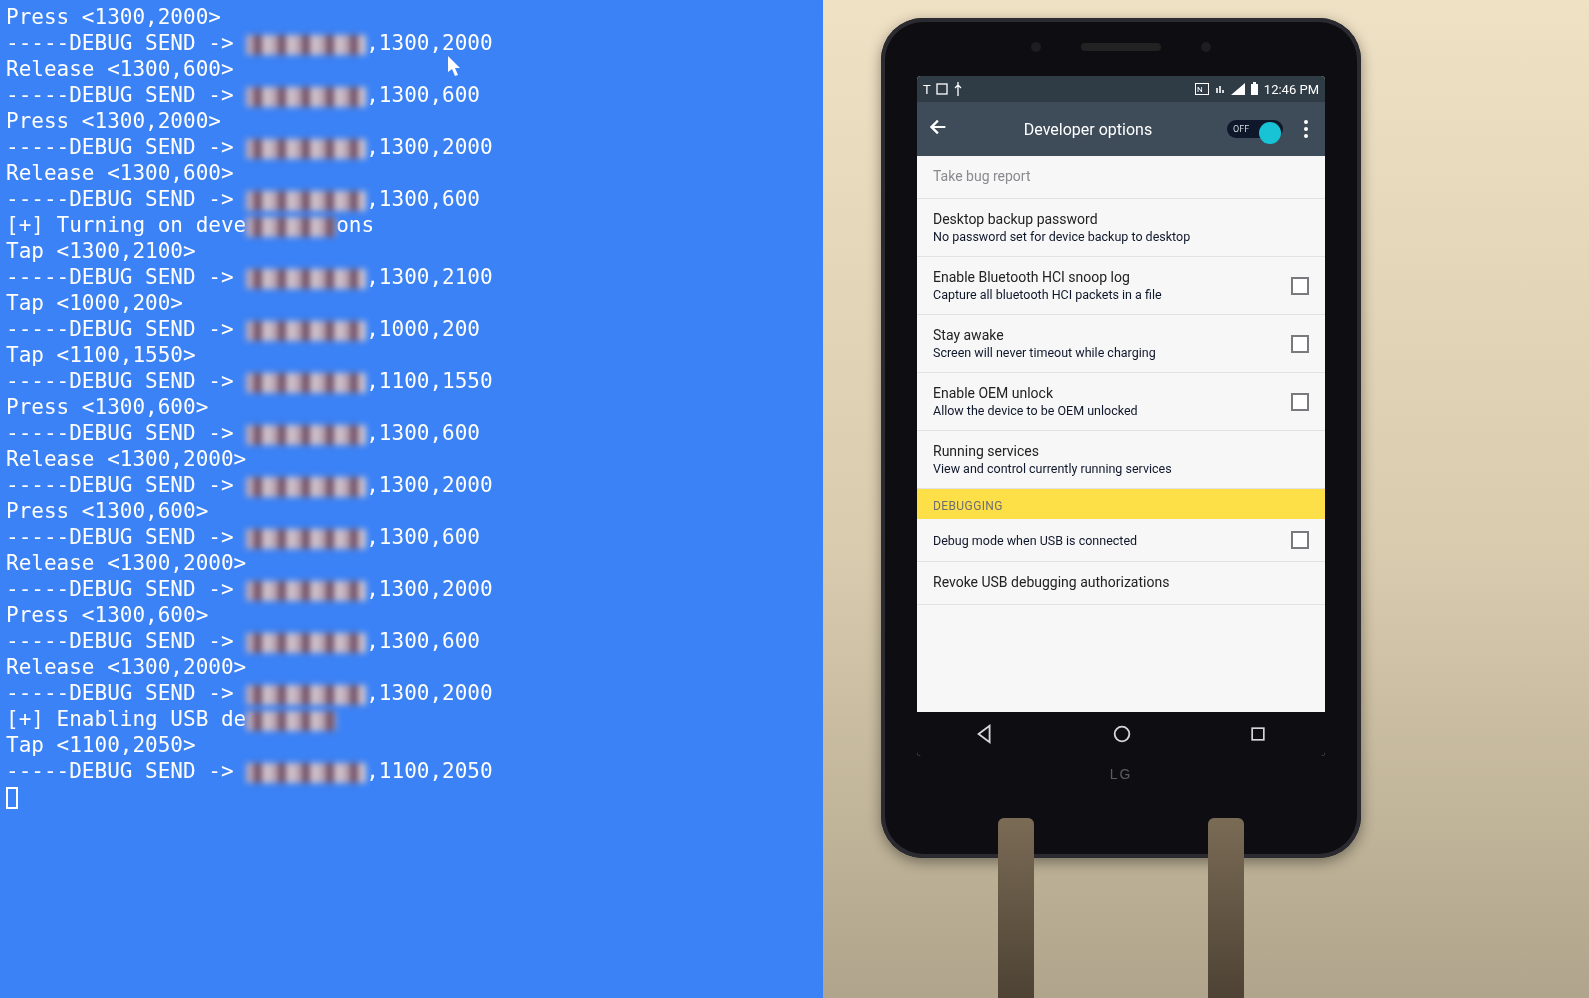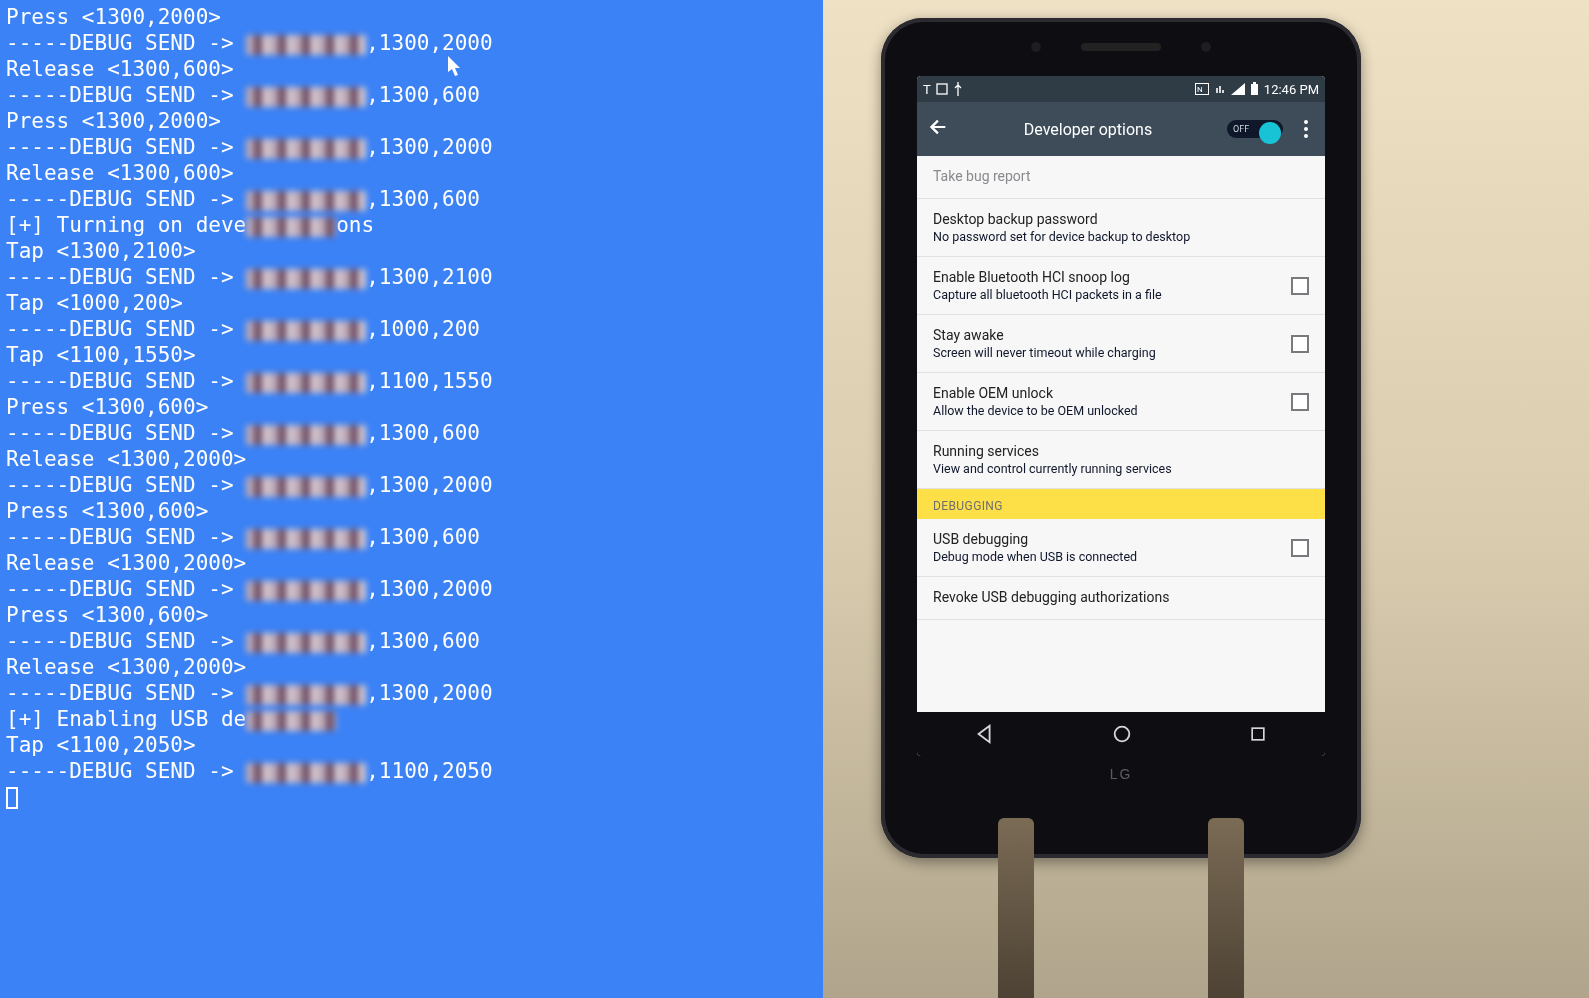--- a/index.html
+++ b/index.html
@@ -268,21 +268,20 @@
           </div>
           <div class="setting">
             <div class="texts">
               <div class="title">Running services</div>
               <div class="sub">View and control currently running services</div>
             </div>
           </div>
           <div class="section-header">DEBUGGING</div>
           <div class="setting">
             <div class="texts">
-              <div class="title">USB debugging</div>
               <div class="sub">Debug mode when USB is connected</div>
             </div>
             <div class="checkbox"></div>
           </div>
           <div class="setting">
             <div class="texts">
               <div class="title">Revoke USB debugging authorizations</div>
             </div>
           </div>
         </div>

